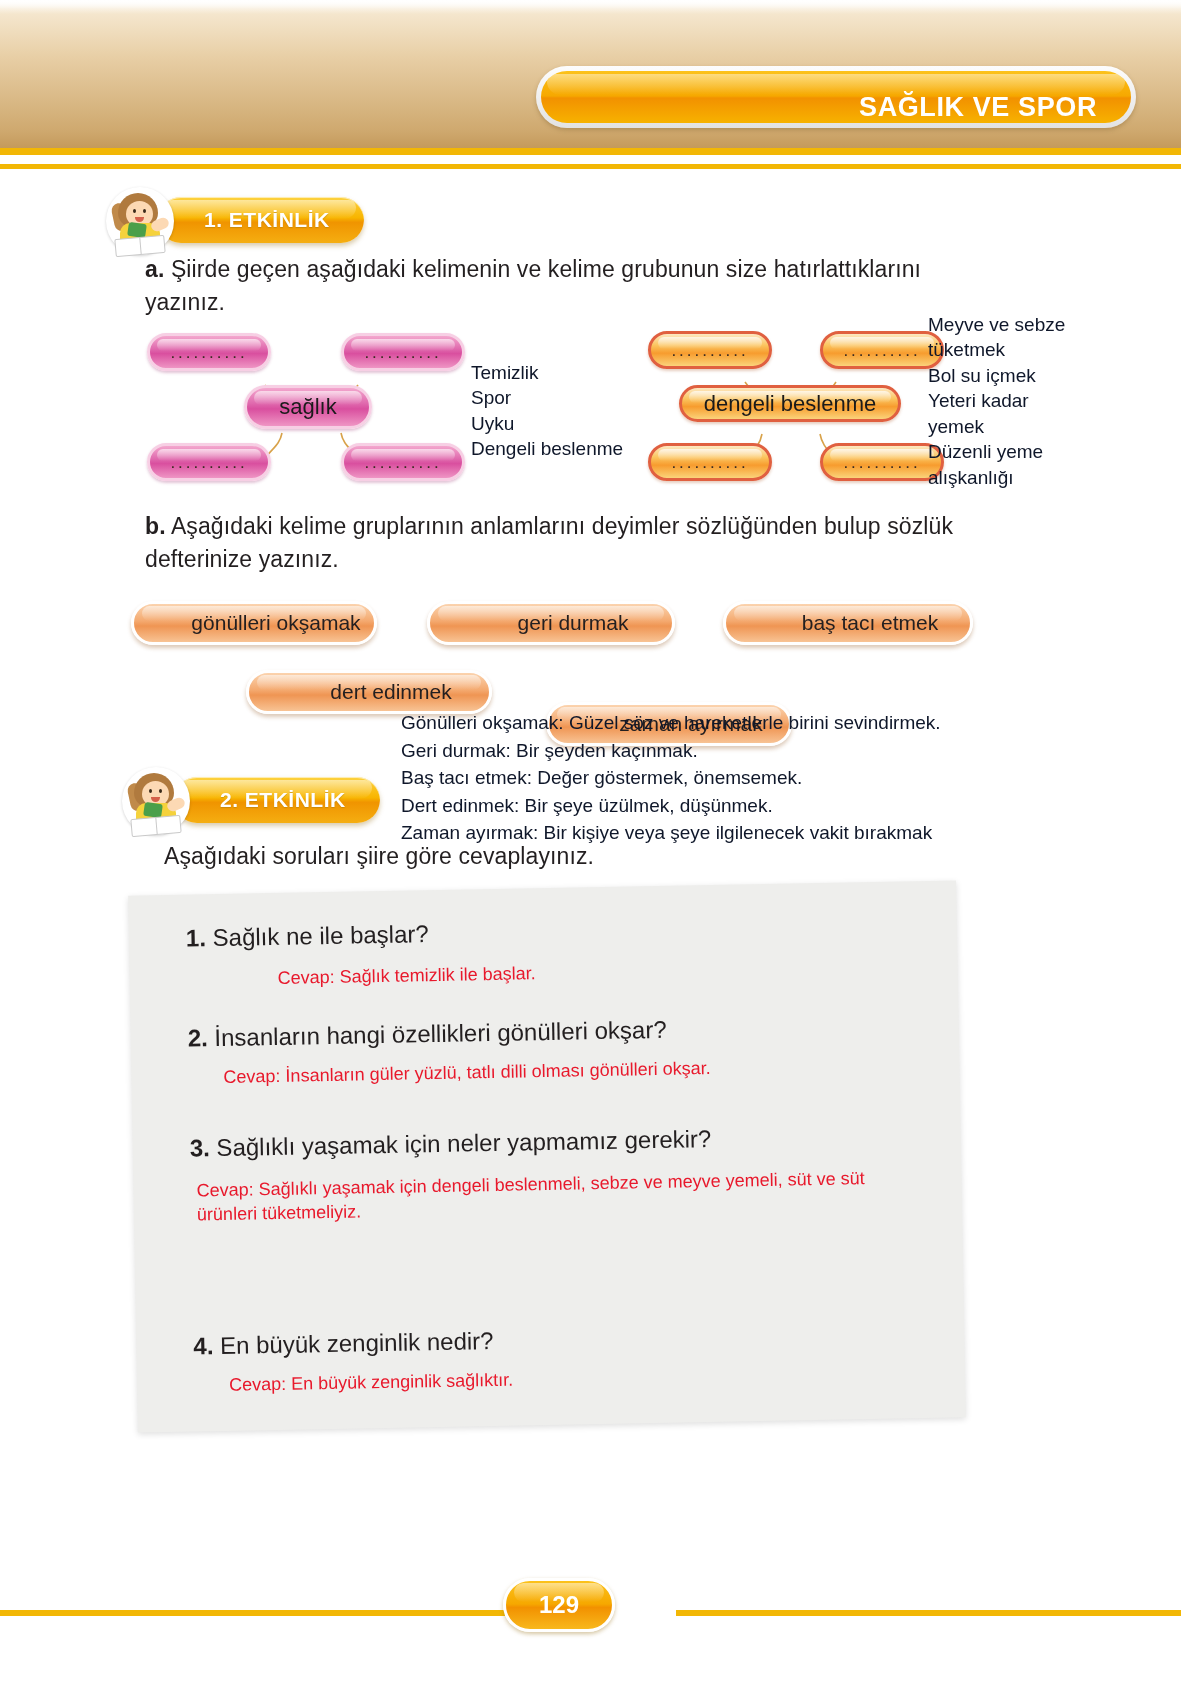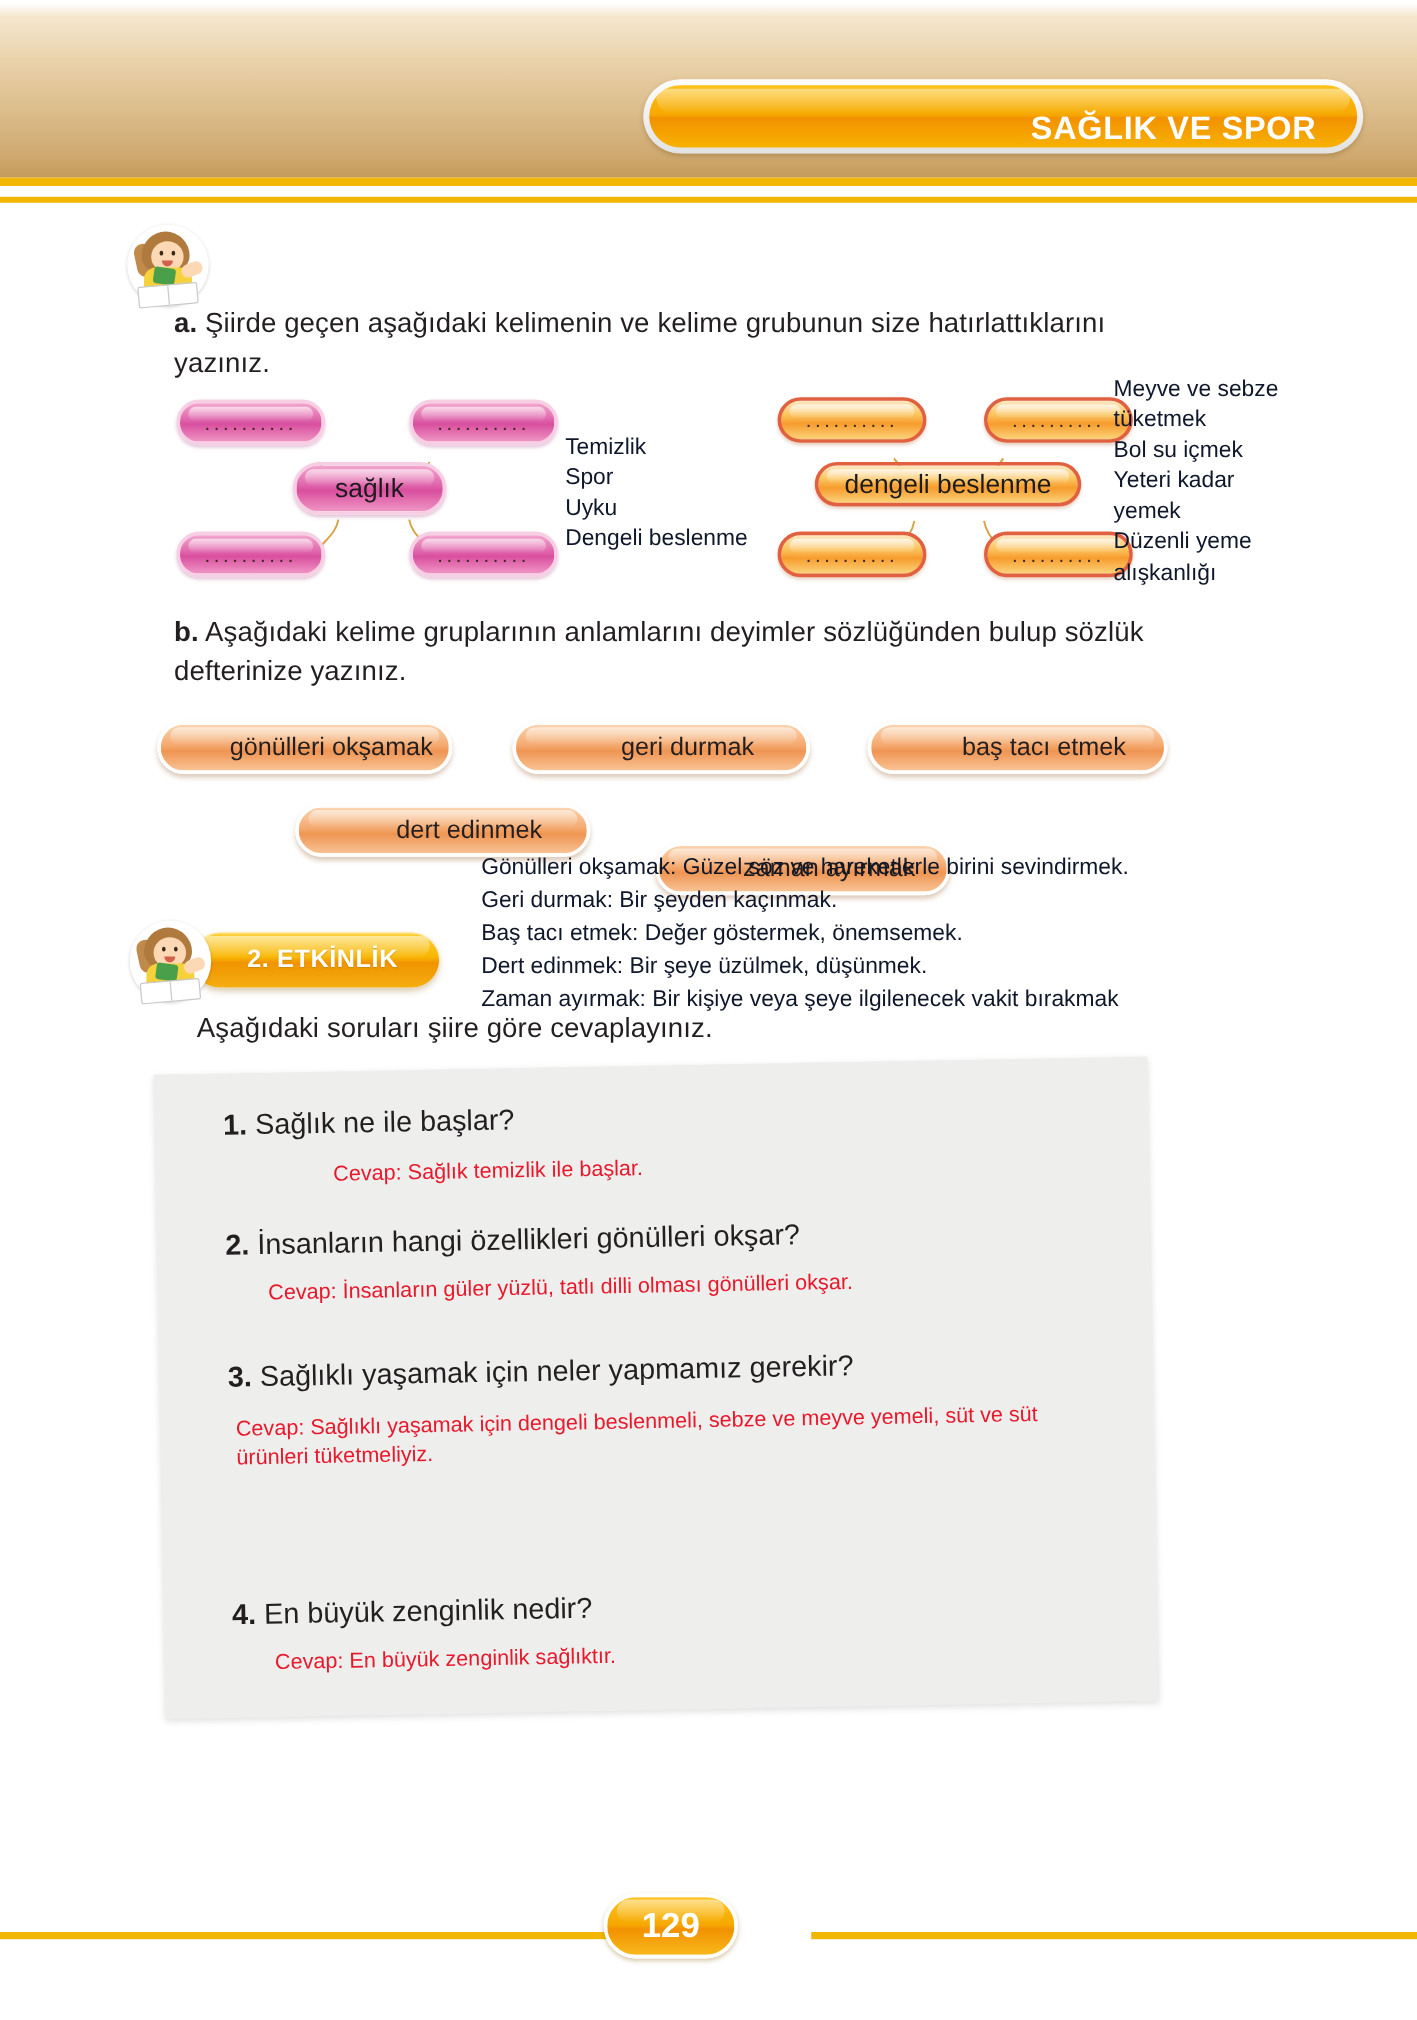--- a/index.html
+++ b/index.html
@@ -378,21 +378,21 @@
   .pageno::before {
     content: "";
     position: absolute;
     left: 8px; right: 8px; top: 2px; height: 40%;
     border-radius: 20px;
     background: linear-gradient(180deg, rgba(255,255,255,.5), rgba(255,255,255,0));
   }
   .pageno span {
     position: relative;
     color: #ffffff;
-    font-size: 29px;
+    font-size: 24px;
     font-weight: bold;
   }
 </style>
 </head>
 <body>
 
 <div class="header-band"></div>
 <div class="header-rule-gold"></div>
 <div class="header-rule-white"></div>
 <div class="header-rule-gold2"></div>
@@ -410,20 +410,23 @@
     <div class="girl-hair"></div>
     <div class="girl-face"></div>
     <div class="girl-eye l"></div>
     <div class="girl-eye r"></div>
     <div class="girl-mouth"></div>
     <div class="girl-body"></div>
     <div class="girl-scarf"></div>
     <div class="girl-arm"></div>
     <div class="girl-book"></div>
   </div>
+  <div class="activity-pill">
+    <span class="activity-label">1. ETKİNLİK</span>
+  </div>
 </div>
 
 <div class="instr" style="left:145px; top:253px; width:860px;">
   <b>a.</b>
   <span>Şiirde geçen aşağıdaki kelimenin ve kelime grubunun size hatırlattıklarını yazınız.</span>
 </div>
 
 <svg class="connector" style="left:140px; top:330px;" width="340" height="160">
   <path d="M125,55 C133,66 140,70 142,80" stroke="#d8a24a" stroke-width="1.6" fill="none"></path>
   <path d="M218,55 C210,66 203,70 201,80" stroke="#d8a24a" stroke-width="1.6" fill="none"></path>
@@ -500,21 +503,21 @@
 <div class="idiom" style="left:546px; top:702px; width:246px;">
   <span>zaman ayırmak</span>
 </div>
 
 <div class="red" style="left:401px; top:709px; width:600px; line-height:1.45;">Gönülleri okşamak: Güzel söz ve hareketlerle birini sevindirmek.
 Geri durmak: Bir şeyden kaçınmak.
 Baş tacı etmek: Değer göstermek, önemsemek.
 Dert edinmek: Bir şeye üzülmek, düşünmek.
 Zaman ayırmak: Bir kişiye veya şeye ilgilenecek vakit bırakmak</div>
 
-<div class="activity" style="left:108px; top:763px;">
+<div class="activity" style="left:122px; top:763px;">
   <div class="activity-girl">
     <div class="girl-disc"></div>
     <div class="girl-hair2"></div>
     <div class="girl-hair"></div>
     <div class="girl-face"></div>
     <div class="girl-eye l"></div>
     <div class="girl-eye r"></div>
     <div class="girl-mouth"></div>
     <div class="girl-body"></div>
     <div class="girl-scarf"></div>

